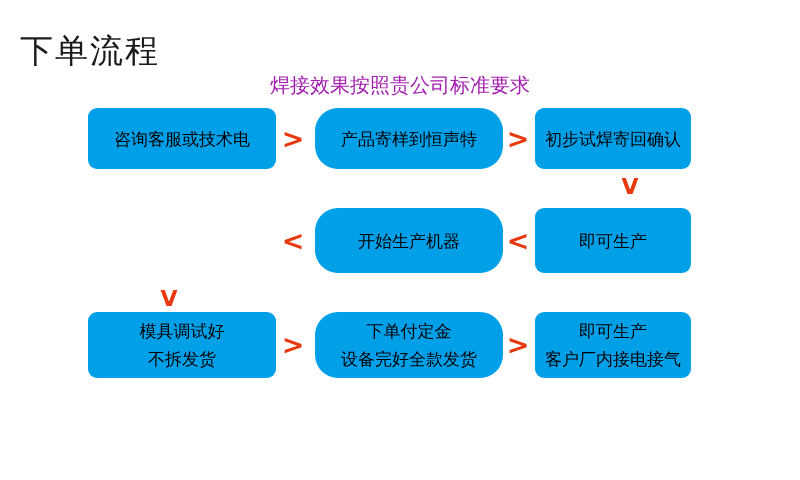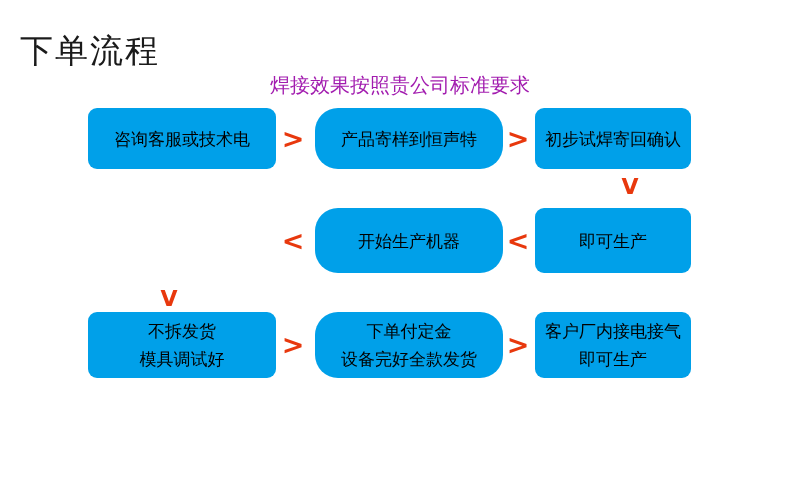--- a/index.html
+++ b/index.html
@@ -141,31 +141,31 @@
 
   <div class="arrow arrow-h ah-r2-cb">&lt;</div>
 
   <div class="flow-box col-c row-2">
     <span class="line">即可生产</span>
   </div>
 
   <div class="arrow arrow-v av-a-23">V</div>
 
   <div class="flow-box col-a row-3">
+    <span class="line">模具调试好</span>
     <span class="line">不拆发货</span>
-    <span class="line">模具调试好</span>
   </div>
 
   <div class="arrow arrow-h ah-r3-ab">&gt;</div>
 
   <div class="flow-box col-b row-3">
     <span class="line">下单付定金</span>
     <span class="line">设备完好全款发货</span>
   </div>
 
   <div class="arrow arrow-h ah-r3-bc">&gt;</div>
 
   <div class="flow-box col-c row-3">
+    <span class="line">即可生产</span>
     <span class="line">客户厂内接电接气</span>
-    <span class="line">即可生产</span>
   </div>
 
 </div>
 
 </body></html>

